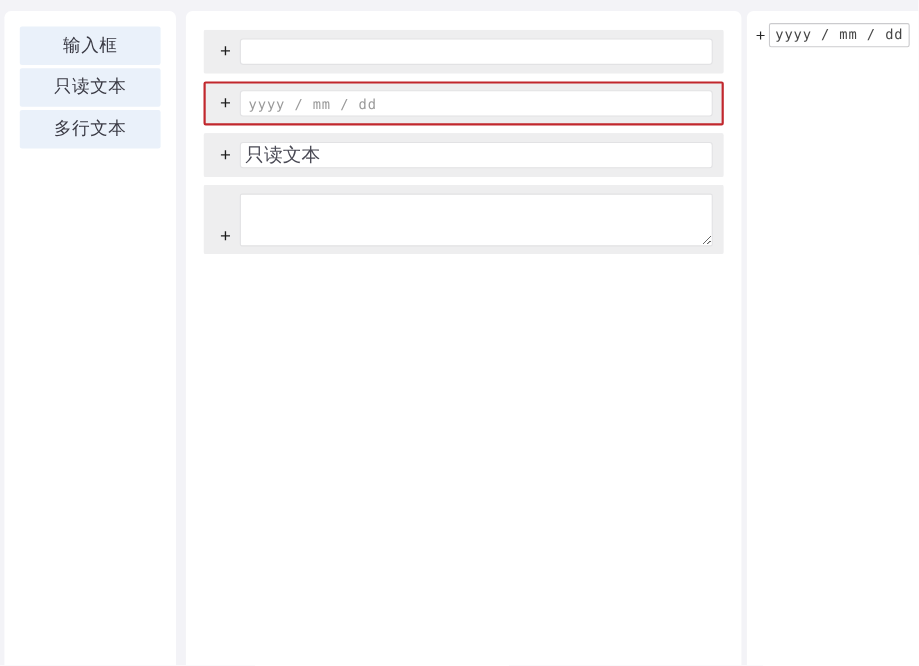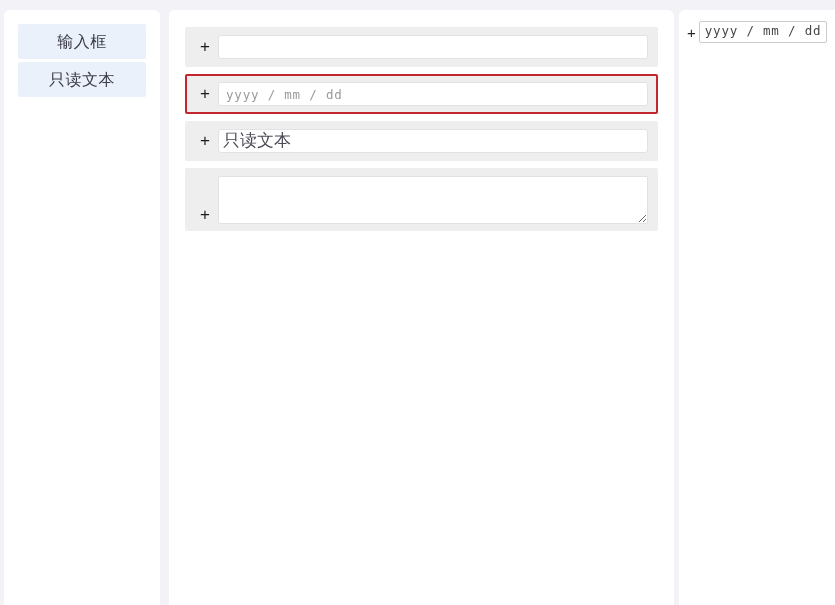--- a/index.html
+++ b/index.html
@@ -200,20 +200,23 @@
 <div class="app">
 
   <div class="panel sidebar">
     <div class="sidebar-inner">
       <div class="sidebar-item">
         <span>输入框</span>
       </div>
       <div class="sidebar-item">
         <span>只读文本</span>
       </div>
+      <div class="sidebar-item">
+        <span>多行文本</span>
+      </div>
     </div>
   </div>
 
   <div class="panel canvas">
     <div class="form-rows">
 
       <div class="form-row">
         <span class="drag-handle">+</span>
         <input class="field" type="text" placeholder="" style="">
       </div>

